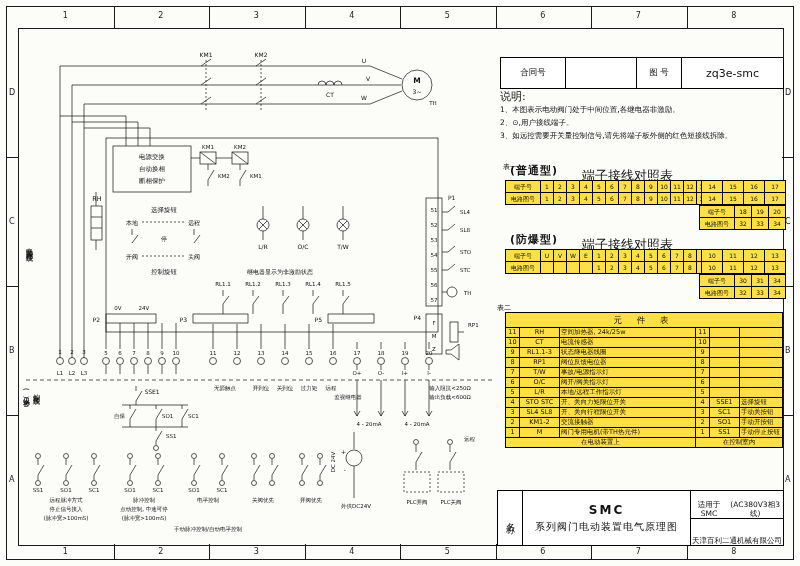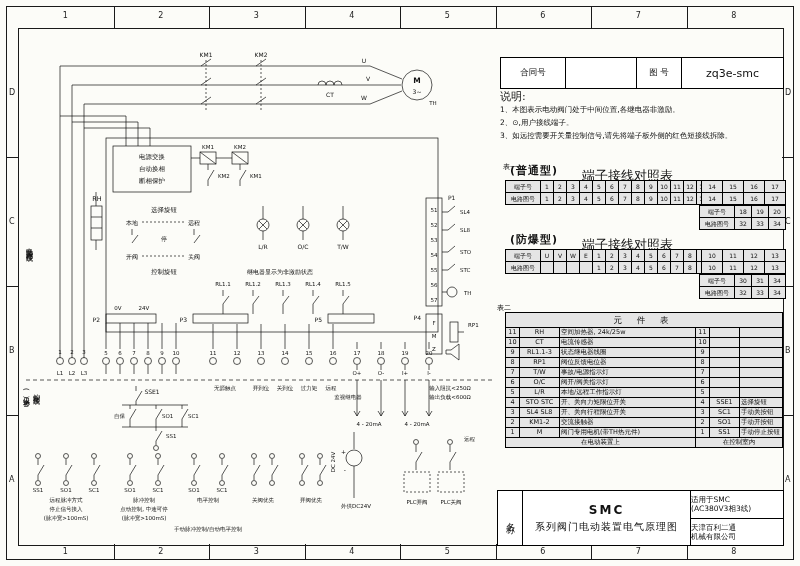--- a/index.html
+++ b/index.html
@@ -11,37 +11,37 @@
 .vtext{position:absolute;writing-mode:vertical-rl;font-size:7px;letter-spacing:1px;color:#111}
 .vtext span{display:block}
 #hdr{position:absolute;left:500px;top:57px;width:282px;height:30px;display:flex;border:1.2px solid #000;background:#fff}
 #hdr .c{border-right:1px solid #000;display:flex;align-items:center;justify-content:center;font-size:8.5px}
 #hdr .c:last-child{border-right:none}
 .notes{position:absolute;left:500px;top:90px;width:282px;font-size:7.5px;line-height:13px}
 .notes .t{font-size:11px}
 .tlabel{position:absolute;font-size:7px}
 .typelabel{position:absolute;font-size:11px;font-weight:bold;letter-spacing:1px}
 .typetitle{position:absolute;font-size:13px}
-table{border-collapse:collapse;background:#e5e5e5}
+table{border-collapse:collapse;background:#fde047}
 .mini{position:absolute}
 .mini td{border:1px solid #000;font-size:6px;text-align:center;height:11px;padding:0;line-height:11px;white-space:nowrap}
 #comp{position:absolute;left:505px;top:312px}
 #comp td{border:1px solid #000;font-size:6.5px;height:9px;line-height:9px;padding:0 1px;text-align:center;white-space:nowrap;overflow:hidden}
 #comp td.nm{text-align:left}
 #comp td.hd{font-size:8.5px;letter-spacing:6px;height:14px;line-height:14px}
 #remark{position:absolute;left:497px;top:456px;width:285px;height:34px;border:1.2px solid #000;display:flex;background:#fff}
 #remark .lab{width:36px;border-right:1px solid #000;display:flex;align-items:center;justify-content:center;font-size:8.5px}
 #remark .val{flex:1;display:flex;align-items:center;justify-content:center;font-size:13px;letter-spacing:6px}
 #tblock{position:absolute;left:497px;top:490px;width:285px;height:54px;border:1.2px solid #000;display:flex;background:#fff}
 #tblock .name{width:24px;border-right:1px solid #000;display:flex;align-items:center;justify-content:center;writing-mode:vertical-rl;font-size:9px;letter-spacing:3px}
 #tblock .main{flex:1;border-right:1px solid #000;display:flex;flex-direction:column;align-items:center;justify-content:center;gap:3px}
 #tblock .main .s{font-size:12px;font-weight:bold;letter-spacing:2px}
 #tblock .main .t{font-size:10px;letter-spacing:1px}
 #tblock .side{width:92px;display:flex;flex-direction:column}
-#tblock .side>div{flex:1;display:flex;flex-direction:column;align-items:flex-start;justify-content:center;font-size:7.5px;line-height:9px}
+#tblock .side>div{flex:1;display:flex;align-items:flex-end;justify-content:center;font-size:7.5px;line-height:9px}
 #tblock .side>div:first-child{border-bottom:1px solid #000}
 #tblock .side span{display:block;text-align:center}
 #schem{position:absolute;left:18px;top:28px}
 #schem line,#schem rect,#schem circle,#schem path{stroke:#111;stroke-width:0.7;fill:none}
 #schem text{fill:#111;stroke:none;font-family:"DejaVu Sans","Liberation Sans",sans-serif}
 </style>
 </head>
 <body>
 
 <div id="sheet">

